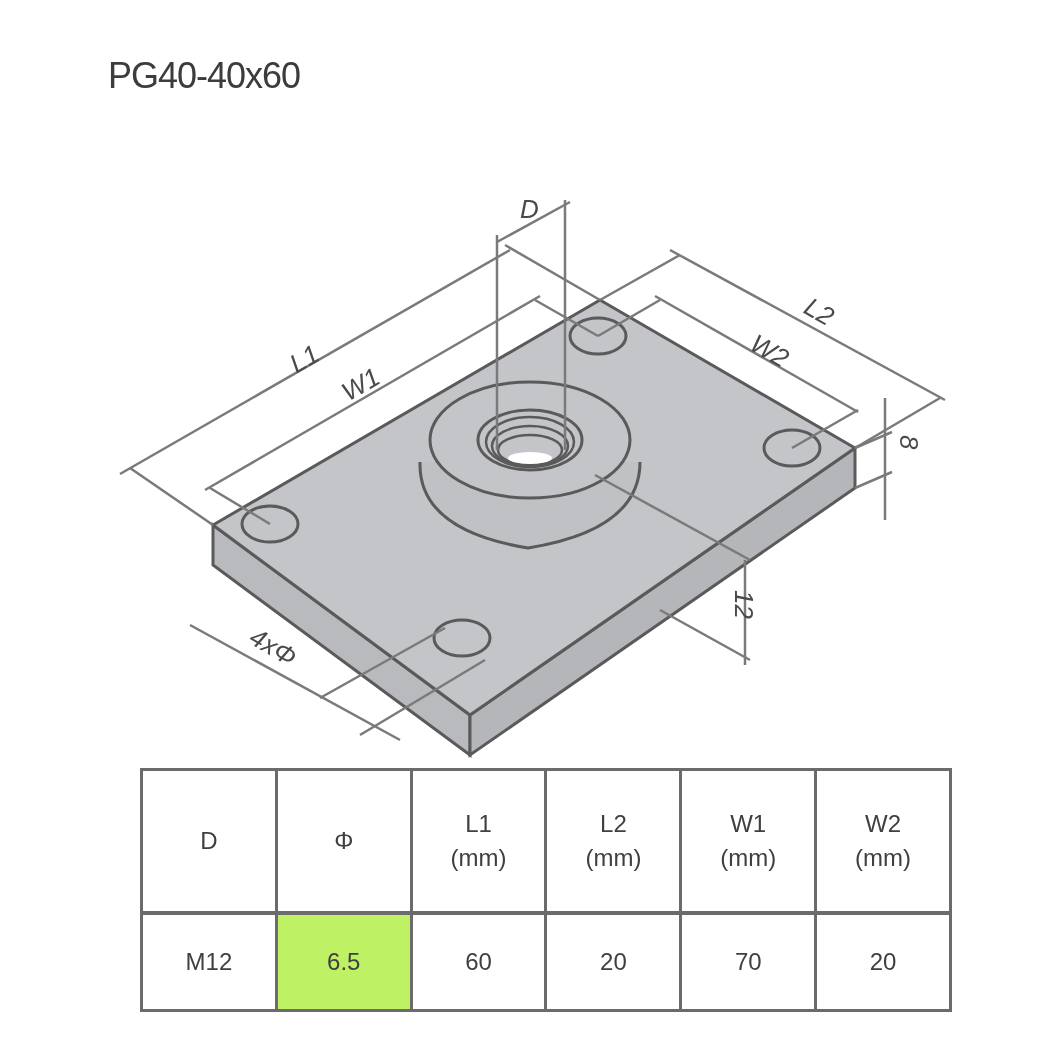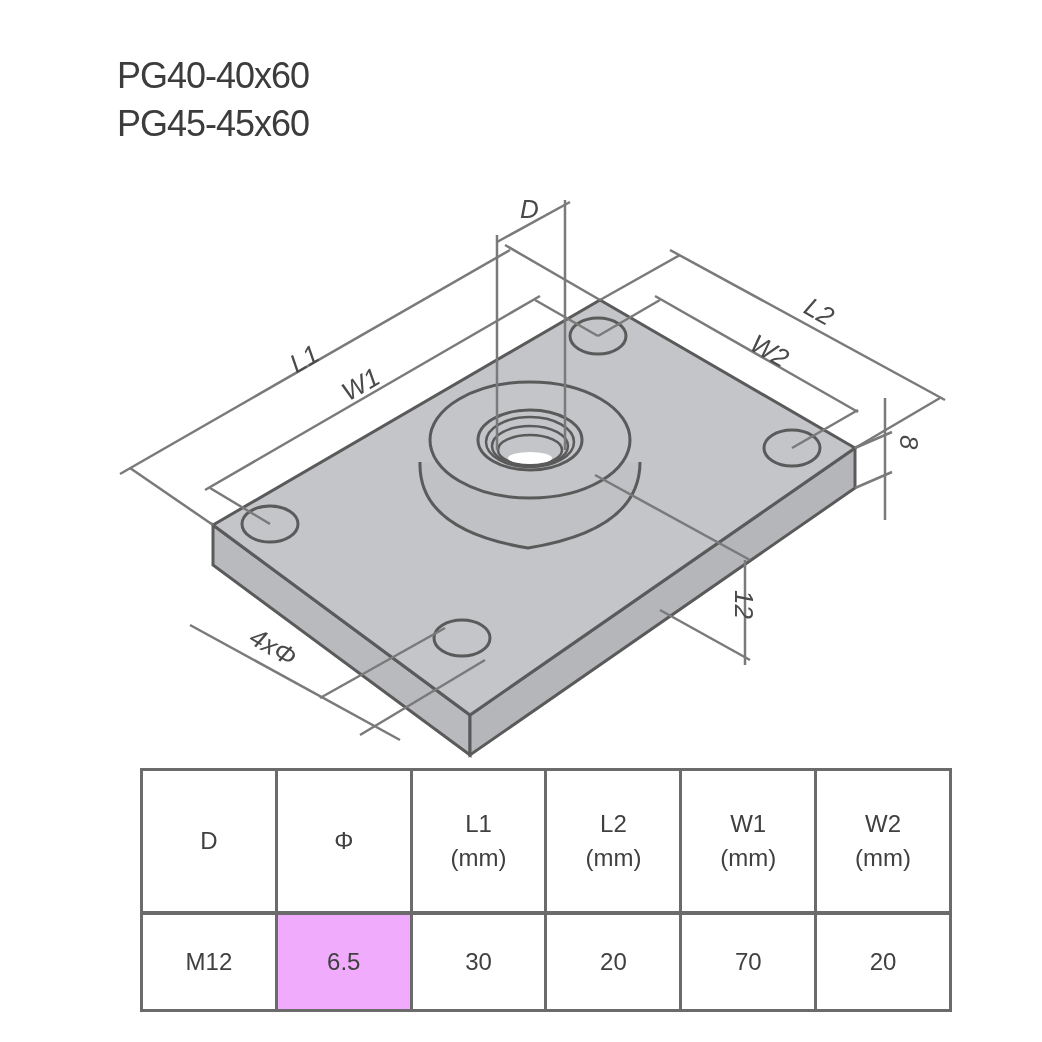--- a/index.html
+++ b/index.html
@@ -1,36 +1,35 @@
 <!DOCTYPE html>
 <html><head>
 <meta charset="utf-8">
 <style>
   html, body { margin: 0; padding: 0; background: #ffffff; }
   body { width: 1042px; height: 1042px; position: relative; overflow: hidden;
          font-family: "Liberation Sans", sans-serif; color: #3a3a3a; }
-  .titles { position: absolute; left: 117px; top: 52px; }
+  .titles { position: absolute; left: 108px; top: 52px; }
   .titles div { font-size: 36px; line-height: 48px; color: #3c3c3c; letter-spacing: -1px; }
   svg.drawing { position: absolute; left: 0; top: 0; }
   .dimtext { font-family: "Liberation Sans", sans-serif; font-size: 26px; fill: #4a4a4a; font-style: italic; }
   table.spec { position: absolute; left: 140px; top: 768px; width: 812px; height: 236px;
                border-collapse: collapse; table-layout: fixed; }
   table.spec td { border: 3px solid #6b6b6b; text-align: center; vertical-align: middle;
                   font-size: 24px; color: #404040; line-height: 34px; }
   table.spec tr.head td { height: 138px; border-bottom-width: 4px; }
   table.spec tr.row td { height: 92px; }
-  table.spec td.shaded { background: #f0abfc; }
+  table.spec td.shaded { background: #bef264; }
   .sub { display: block; }
 </style>
 </head>
 <body>
 
 <div class="titles">
   <div>PG40-40x60</div>
-  <div>PG45-45x60</div>
 </div>
 
 <svg class="drawing" width="1042" height="760" viewBox="0 0 1042 760">
 
   <g>
 
     <polygon points="213,525 470,715 470,755 213,565" fill="#b9babe" stroke="#5a5a5a" stroke-width="3"></polygon>
 
     <polygon points="470,715 855,448 855,488 470,755" fill="#b5b6ba" stroke="#5a5a5a" stroke-width="3"></polygon>
 
@@ -119,19 +118,19 @@
           <span class="sub">(mm)</span>
         </td>
     <td>
           <span class="sub">W2</span>
           <span class="sub">(mm)</span>
         </td>
   </tr>
   <tr class="row">
     <td>M12</td>
     <td class="shaded">6.5</td>
-    <td>30</td>
+    <td>60</td>
     <td>20</td>
     <td>70</td>
     <td>20</td>
   </tr>
 </tbody>
   </table>
 
 </body></html>

